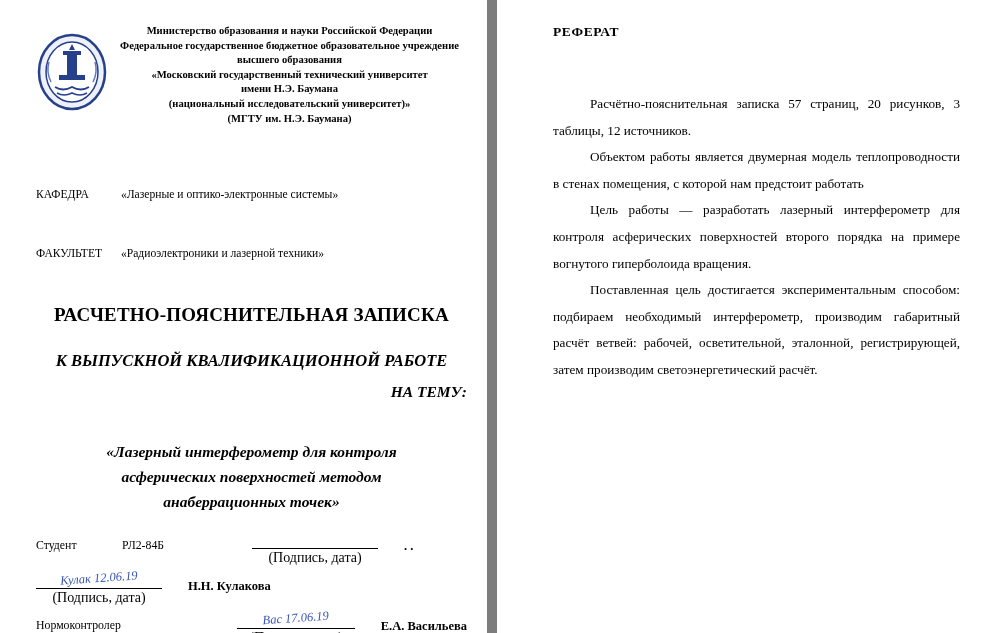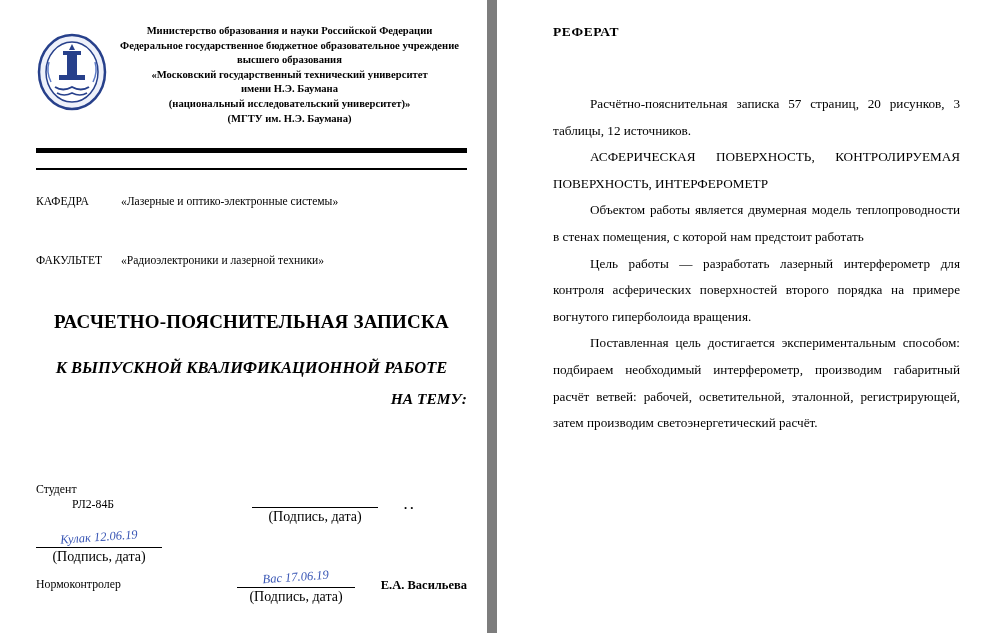--- a/index.html
+++ b/index.html
@@ -63,21 +63,20 @@
   .topic-block {
     text-align: center; font-weight: bold; font-style: italic;
     font-size: 15.5px; line-height: 25px; margin-top: 26px;
   }
 
   .sig-block { margin-top: auto; }
   .sig-row { display: flex; align-items: flex-end; margin-top: 5px; }
   .sig-role {
     width: 216px; font-size: 11.8px; padding-bottom: 13px;
     display: flex;
-    flex-direction: column;
   }
   .sig-role .role-text { display: inline-block; min-width: 50px; }
   .sig-role .group-text { display: inline-block; margin-left: 36px; }
   .sig-area { width: 126px; text-align: center; }
   .sig-script {
     font-style: italic;
     color: #3a57b5;
     font-size: 12.5px;
     height: 17px;
     transform: rotate(-4deg);
@@ -147,20 +146,25 @@
     </div>
     <div class="dept-line first">
       <span class="dept-label">ФАКУЛЬТЕТ</span>
       <span>«Радиоэлектроники и лазерной техники»</span>
     </div>
 
     <div class="main-title">РАСЧЕТНО-ПОЯСНИТЕЛЬНАЯ ЗАПИСКА</div>
     <div class="sub-title">К ВЫПУСКНОЙ КВАЛИФИКАЦИОННОЙ РАБОТЕ</div>
     <div class="topic-label">НА ТЕМУ:</div>
 
+    <div class="topic-block">
+      <div>«Лазерный интерферометр для контроля</div>
+      <div>асферических поверхностей методом</div>
+      <div>анаберрационных точек»</div>
+    </div>
 
     <div class="sig-block">
 
       <div class="sig-row">
         <div class="sig-role">
           <span class="role-text">Студент</span>
           <span class="group-text">РЛ2-84Б</span>
         </div>
         <div class="sig-area">
           <div class="sig-script"></div>
@@ -169,20 +173,21 @@
         </div>
         <div class="sig-name">. .</div>
       </div>
 
       <div class="sig-row">
         <div class="sig-area">
           <div class="sig-script">Кулак 12.06.19</div>
           <div class="sig-line"></div>
           <div class="sig-caption">(Подпись, дата)</div>
         </div>
+        <div class="sig-name">Н.Н. Кулакова</div>
       </div>
 
       <div class="sig-row">
         <div class="sig-role">
           <span class="role-text">Нормоконтролер</span>
           <span class="group-text"></span>
         </div>
         <div class="sig-area">
           <div class="sig-script">Вас 17.06.19</div>
           <div class="sig-line"></div>
@@ -193,20 +198,19 @@
 
     </div>
   </div>
 
   <div class="page-gap"></div>
 
   <div class="page page-right">
     <div class="ref-title">РЕФЕРАТ</div>
     <div class="abstract">
       <p class="para">Расчётно-пояснительная записка 57 страниц, 20 рисунков, 3 таблицы, 12 источников.</p>
-      <p class="para">АСФЕРИЧЕСКАЯ ПОВЕРХНОСТЬ, КОНТРОЛИРУЕМАЯ ПОВЕРХНОСТЬ, ИНТЕРФЕРОМЕТР</p>
       <p class="para">Объектом работы является двумерная модель теплопроводности в стенах помещения, с которой нам предстоит работать</p>
       <p class="para">Цель работы — разработать лазерный интерферометр для контроля асферических поверхностей второго  порядка на примере вогнутого гиперболоида вращения.</p>
       <p class="para">Поставленная цель достигается экспериментальным способом: подбираем необходимый интерферометр, производим габаритный расчёт ветвей: рабочей, осветительной, эталонной, регистрирующей, затем производим светоэнергетический расчёт.</p>
     </div>
   </div>
 
 </div>
 
 </body></html>

